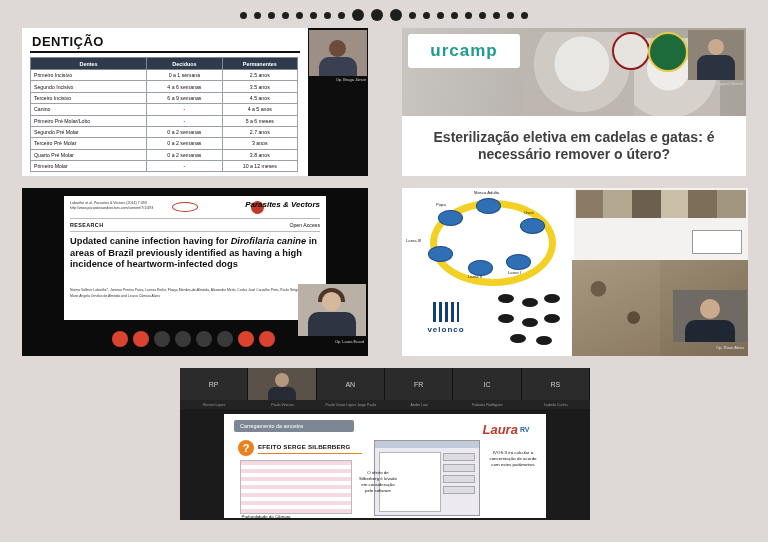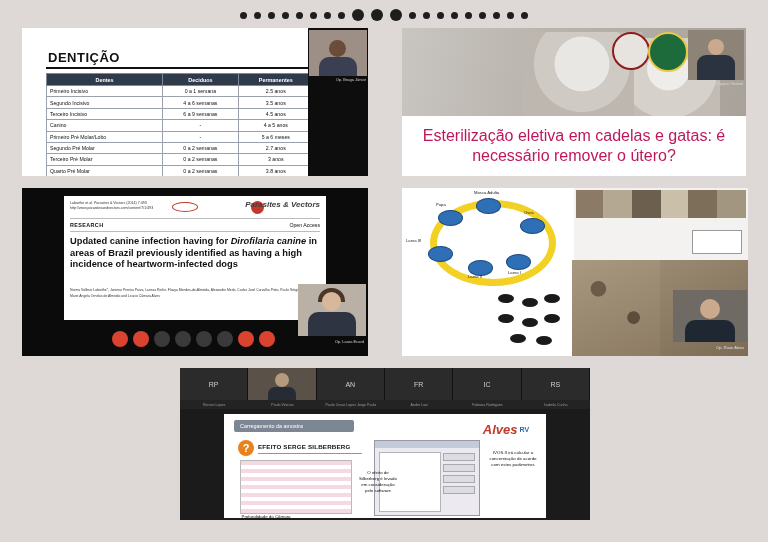--- a/index.html
+++ b/index.html
@@ -15,21 +15,21 @@
     display:flex;align-items:center;justify-content:center;gap:7px;
   }
   .dot{width:7px;height:7px;border-radius:50%;background:#1e1e1e;}
   .dot.big{width:12px;height:12px;}
 
   
   .card{position:absolute;background:#000;overflow:hidden;}
 
   
   #card1{left:22px;top:28px;width:346px;height:148px;background:#fff;}
-  #card1 .slide{position:absolute;left:0;top:0;width:286px;height:164px;background:#fff;padding:16px;}
+  #card1 .slide{position:absolute;left:0;top:0;width:286px;height:164px;background:#fff;padding:0;}
   #card1 h1{
     margin:0;padding:6px 0 2px 10px;font-size:13px;font-weight:bold;color:#111;
     letter-spacing:.5px;
   }
   #card1 .rule{height:2px;background:#111;margin:0 8px 4px 8px;}
   #card1 table{border-collapse:collapse;width:268px;margin-left:8px;font-size:5.1px;}
   #card1 th{
     background:#2f3a4a;color:#fff;font-size:5.4px;font-weight:bold;
     border:.5px solid #7e8796;padding:2.5px 2px;text-align:center;
   }
@@ -86,32 +86,32 @@
     position:absolute;right:2px;top:2px;width:56px;height:50px;background:#8e8377;overflow:hidden;
   }
   #card2 .camtile .head{position:absolute;left:20px;top:9px;width:16px;height:16px;border-radius:50%;background:#caa98e;}
   #card2 .camtile .body{position:absolute;left:9px;top:25px;width:38px;height:25px;border-radius:9px 9px 0 0;background:#2b3240;}
   #card2 .camlabel{position:absolute;right:3px;top:53px;color:#d4d4d4;font-size:4px;}
   #card2 .title{
     position:absolute;left:0;top:88px;width:344px;height:60px;background:#fff;
     display:flex;align-items:center;justify-content:center;text-align:center;
     padding:0 8px;box-sizing:border-box;
   }
-  #card2 .title span{font-size:16px;font-weight:normal;color:#be185d;line-height:1.25;}
+  #card2 .title span{font-size:14px;font-weight:bold;color:#404040;line-height:1.25;}
 
   
   #card3{left:22px;top:188px;width:346px;height:168px;background:#0b0b0b;}
   #card3 .paper{
     position:absolute;left:42px;top:8px;width:262px;height:124px;background:#fff;
   }
   #card3 .pjrnl{
     position:absolute;left:6px;top:5px;font-size:3.6px;color:#333;width:150px;line-height:1.5;
   }
   #card3 .pvlogo{
-    position:absolute;right:6px;top:4px;text-align:right;color:#404040;font-style:italic;
+    position:absolute;right:6px;top:4px;text-align:right;color:#000000;font-style:italic;
   }
   #card3 .pvlogo b{display:block;font-size:8px;font-style:italic;}
   #card3 .pvclock{
     position:absolute;right:62px;top:5px;width:13px;height:13px;border-radius:50%;
     background:#c0392b;
   }
   #card3 .pvrule{position:absolute;left:6px;top:22px;width:250px;height:1px;background:#bbb;}
   #card3 .research{position:absolute;left:6px;top:26px;font-size:5.4px;font-weight:bold;color:#111;letter-spacing:.4px;}
   #card3 .openaccess{position:absolute;right:6px;top:26px;font-size:5.2px;color:#111;}
   #card3 .pvrule2{position:absolute;left:6px;top:35px;width:250px;height:1px;background:#bbb;}
@@ -342,20 +342,21 @@
     </div>
     <div class="camlabel">Op. Braga Júnior</div>
   </div>
 </div>
 
 <div class="card" id="card2">
   <div class="photo">
     <div class="surgeon"></div>
     <div class="surg2"></div>
   </div>
+  <div class="logo">urcamp</div>
   <div class="seal"></div>
   <div class="seal2"></div>
   <div class="camtile">
     <div class="head"></div>
     <div class="body"></div>
   </div>
   <div class="camlabel">Op. João Pedro Sippert Neitzel</div>
   <div class="title">
     <span>Esterilização eletiva em cadelas e gatas: é necessário remover o útero?</span>
   </div>
@@ -416,20 +417,24 @@
   <div class="insects">
     <div class="bug" style="left:96px;top:6px;"></div>
     <div class="bug" style="left:120px;top:10px;"></div>
     <div class="bug" style="left:142px;top:6px;"></div>
     <div class="bug" style="left:96px;top:26px;"></div>
     <div class="bug" style="left:120px;top:30px;"></div>
     <div class="bug" style="left:142px;top:26px;"></div>
     <div class="bug" style="left:108px;top:46px;"></div>
     <div class="bug" style="left:134px;top:48px;"></div>
   </div>
+  <div class="brand">
+    <div class="mk"></div>
+    <div class="nm">velonco</div>
+  </div>
   <div class="rtop">
     <div class="strip"></div>
     <div class="box"></div>
   </div>
   <div class="photo1"></div>
   <div class="photo2"></div>
   <div class="camtile">
     <div class="head"></div>
     <div class="body"></div>
   </div>
@@ -453,21 +458,21 @@
     <span>Paulo Vinicius</span>
     <span>Paulo Cesar Lopes Jorge Paulo</span>
     <span>Andre Luiz</span>
     <span>Fabiana Rodrigues</span>
     <span>Isabela Cunha</span>
   </div>
   <div class="stage">
     <div class="slide">
       <div class="sl-head">Carregamento da amostra</div>
       <div class="leja">
-        <b>Alves</b>
+        <b>Laura</b>
           <s>RV</s>
       </div>
       <div class="qmark">?</div>
       <div class="effect">EFEITO SERGE SILBERBERG</div>
       <div class="effect-rule"></div>
       <div class="tableimg"></div>
       <div class="dlg">
         <div class="tb"></div>
         <div class="rowz"></div>
         <div class="btns">

